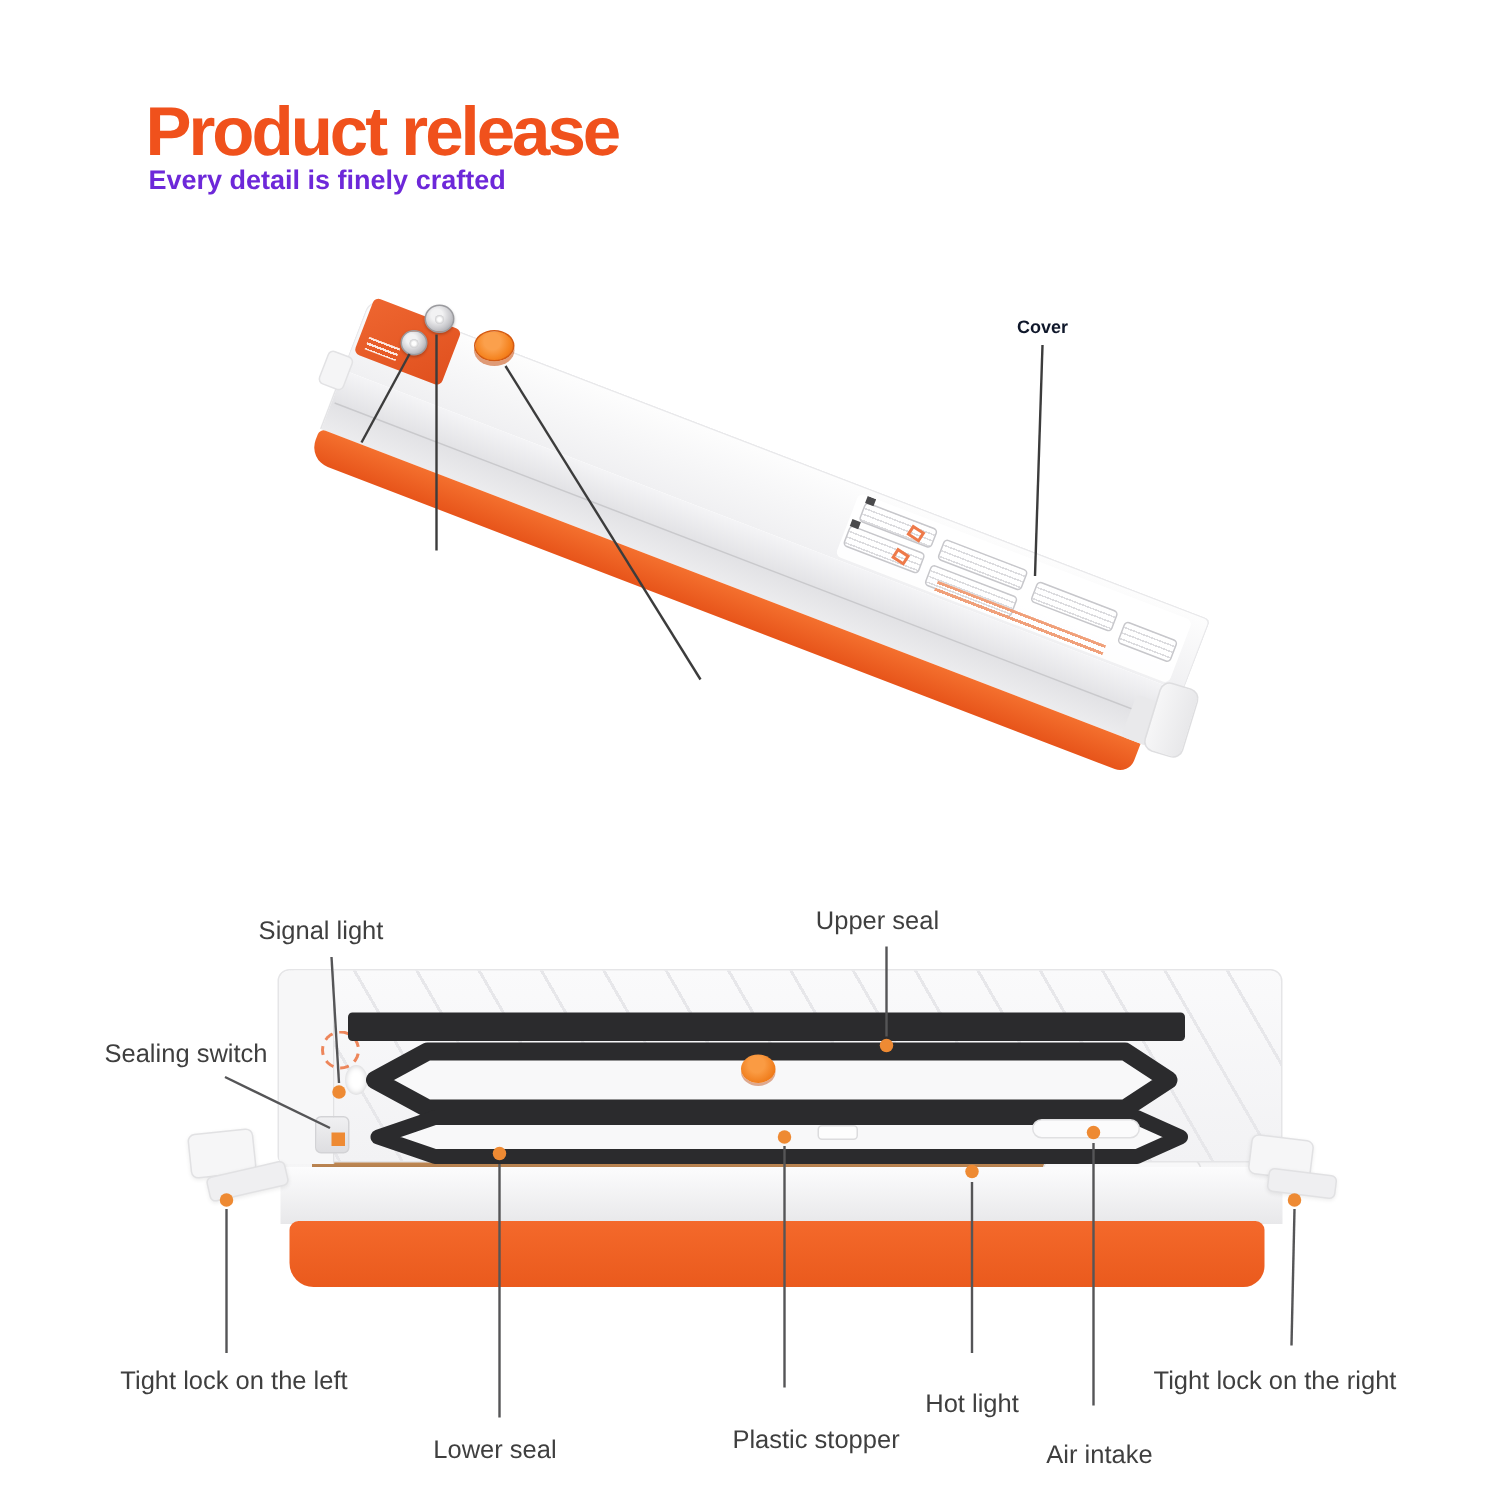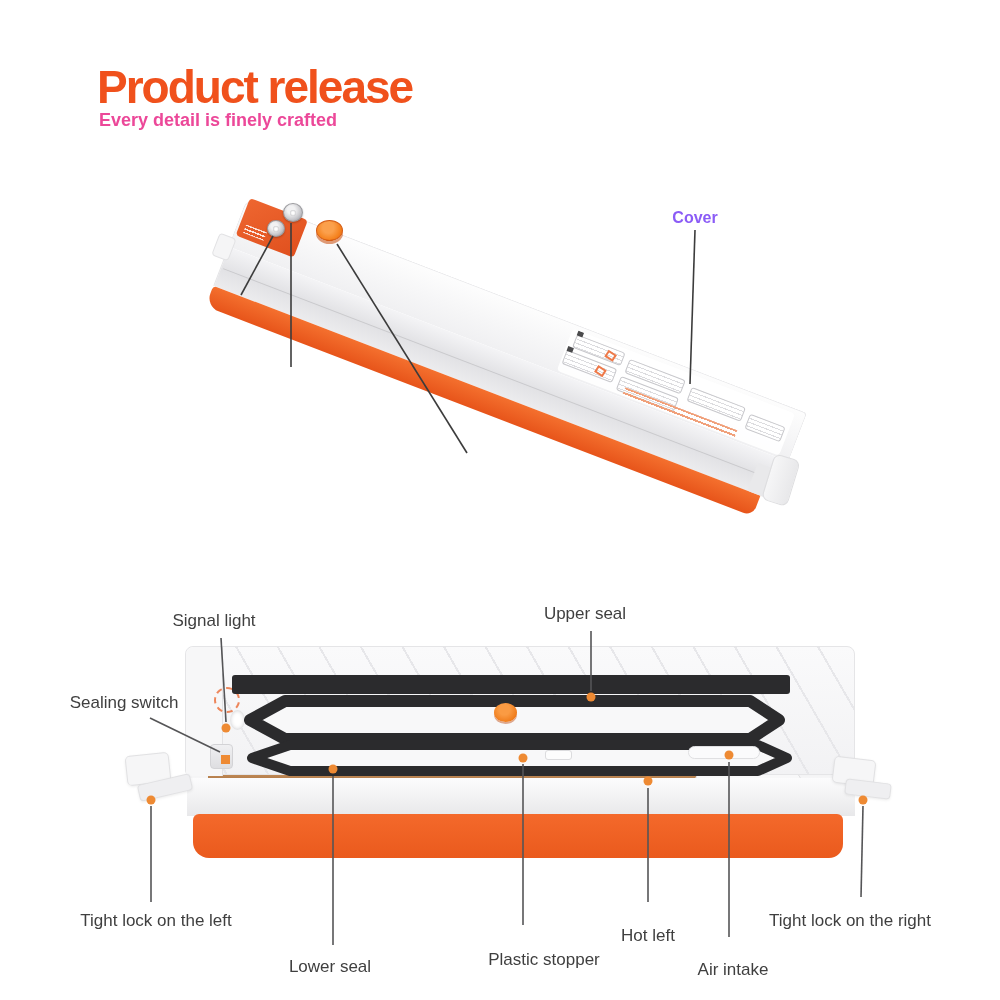--- a/index.html
+++ b/index.html
@@ -4,21 +4,21 @@
 <style>
   * { margin:0; padding:0; box-sizing:border-box; }
   html,body { width:1000px; height:1000px; background:#ffffff; overflow:hidden;
               font-family:"Liberation Sans", sans-serif; }
   .scene { position:relative; width:1000px; height:1000px; background:#fff; }
 
   
   .title { position:absolute; left:97px; top:60px; font-size:46px; font-weight:bold;
            letter-spacing:-2px; color:#F0511C; }
   .subtitle { position:absolute; left:99px; top:110px; font-size:18px; font-weight:bold;
-              color:#ec4899; letter-spacing:0px; }
+              color:#6d28d9; letter-spacing:0px; }
 
   
   .top-device { position:absolute; left:247px; top:198px; width:600px; height:116px;
                 transform:rotate(21deg); transform-origin:0 0; }
   .td-topface { position:absolute; left:0; top:0; width:600px; height:52px;
                 background:linear-gradient(180deg,#FDFDFD,#F0F0F2);
                 border-radius:10px 4px 0 0; border:1px solid #E9E9EB; border-bottom:none; }
   .td-side { position:absolute; left:0; top:52px; width:600px; height:42px;
              background:linear-gradient(180deg,#F4F4F6 0%,#E2E2E5 55%,#ECECEE 100%);
              border-left:1px solid #E4E4E6; }
@@ -106,21 +106,21 @@
          background:#EFEFF1; z-index:2;}
   .lrA { left:833px; top:758px; width:42px; height:27px; border-radius:5px; transform:rotate(7deg); z-index:2;}
   .lrB { left:845px; top:781px; width:46px; height:16px; border-radius:4px; transform:rotate(7deg);
          background:#EFEFF1; z-index:2;}
 
   
   .overlay { position:absolute; left:0; top:0; width:1000px; height:1000px; z-index:10; pointer-events:none; }
 
   .lab { position:absolute; text-align:center; transform:translateX(-50%); white-space:nowrap; z-index:11; }
   .lab span { display:block; }
-  .lab-top { font-size:16px; font-weight:bold; color:#8b5cf6; line-height:26px; }
+  .lab-top { font-size:12px; font-weight:bold; color:#0f172a; line-height:26px; }
   .lab-bot { font-size:17px; font-weight:normal; color:#3F3F3F; line-height:24px; }
 </style>
 </head>
 <body>
 
 <div class="scene">
 
   <div class="title">Product release</div>
   <div class="subtitle">Every detail is finely crafted</div>
 
@@ -224,17 +224,17 @@
 
 
 
 
   <div class="lab lab-bot" style="left:214px; top:609px;">Signal light</div>
   <div class="lab lab-bot" style="left:585px; top:602px;">Upper seal</div>
   <div class="lab lab-bot" style="left:124px; top:691px;">Sealing switch</div>
   <div class="lab lab-bot" style="left:156px; top:909px;">Tight lock on the left</div>
   <div class="lab lab-bot" style="left:330px; top:955px;">Lower seal</div>
   <div class="lab lab-bot" style="left:520px; top:948px;margin-left:24px;">Plastic stopper</div>
-  <div class="lab lab-bot" style="left:648px; top:924px;">Hot left</div>
+  <div class="lab lab-bot" style="left:648px; top:924px;">Hot light</div>
   <div class="lab lab-bot" style="left:733px; top:958px;">Air intake</div>
   <div class="lab lab-bot" style="left:850px; top:909px;text-align:right;">Tight lock on the right</div>
 
 </div>
 
 </body></html>

